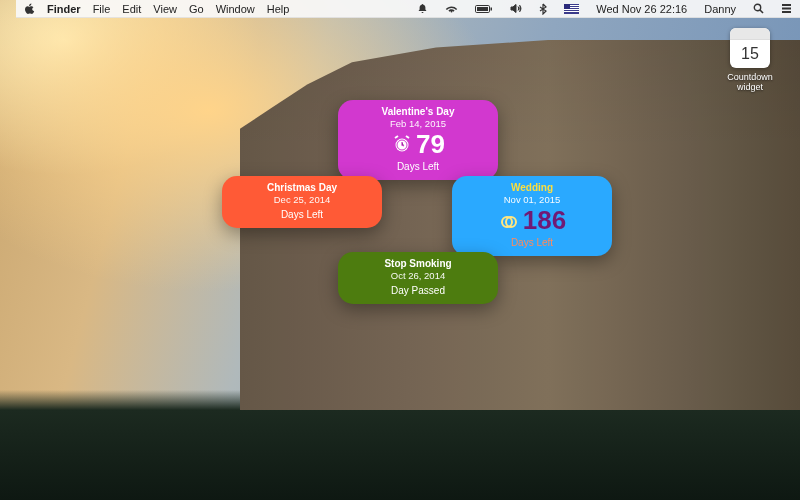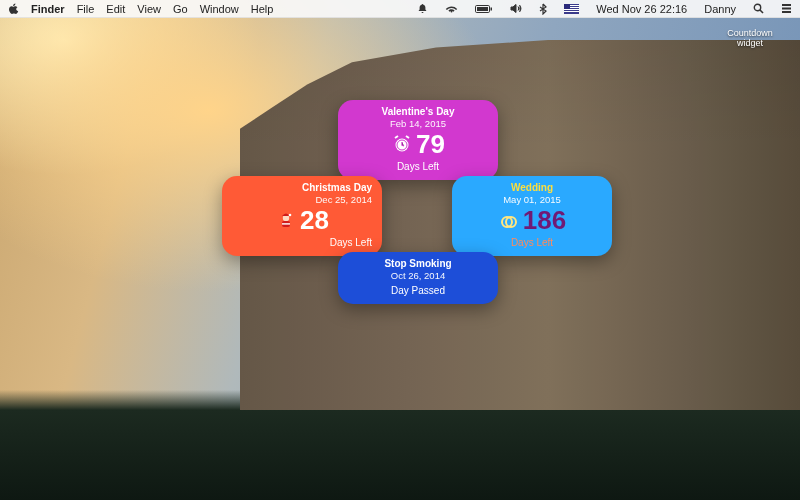--- a/index.html
+++ b/index.html
@@ -20,21 +20,21 @@
     top: 8%; left: 30%; right: 0; bottom: 18%;
     background:
       linear-gradient(180deg, rgba(0,0,0,0.05) 0%, rgba(0,0,0,0) 30%),
       linear-gradient(90deg, #6b5c4c 0%, #7a6a58 30%, #87765f 55%, #6f6250 80%, #5c503f 100%);
     clip-path: polygon(0% 24%, 6% 18%, 12% 12%, 20% 6%, 35% 2%, 55% 0%, 100% 0%, 100% 100%, 0% 100%);
     filter: brightness(0.95) contrast(1.02);
   }
 
   
   .menubar {
-    position: absolute; top: 0; left: 0; right: 0; height: 18px;
+    position: absolute; top: 0; left: 16px; right: 0; height: 18px;
     background: rgba(248,248,248,0.92);
     border-bottom: 1px solid rgba(0,0,0,0.08);
     display: flex; align-items: center;
     font-size: 11px; color: #222;
     padding: 0 8px;
     z-index: 50;
   }
   .menubar .left { display: flex; align-items: center; gap: 12px; }
   .menubar .left .app { font-weight: 600; }
   .menubar .right { margin-left: auto; display: flex; align-items: center; gap: 17px; }
@@ -75,26 +75,26 @@
   .widget .title { font-size: 10px; font-weight: 600; margin-bottom: 1px; white-space: nowrap; }
   .widget .date  { font-size: 9.5px; opacity: 0.95; margin-bottom: 2px; }
   .widget .row   { display: flex; align-items: center; justify-content: center; gap: 3px; }
   .widget .count { font-size: 26px; font-weight: 700; line-height: 1; }
   .widget .sub   { font-size: 10px; margin-top: 4px; }
   .widget .wicon { width: 22px; height: 22px; display: flex; align-items: center; justify-content: center; }
   .widget .wicon svg { width: 20px; height: 20px; }
 
   
   .w-valentine { top: 100px; left: 338px; width: 160px; background: #d238cf; }
-  .w-christmas { top: 176px; left: 222px; width: 160px; background: #ff5a36; text-align: right; }
+  .w-christmas { top: 176px; left: 222px; width: 160px; background: #ff5a36; }
   .w-wedding   { top: 176px; left: 452px; width: 160px; background: #2aa9ff; }
   .w-wedding .count { color: #701a75; }
   .w-wedding .title { color: #ffde3b; }
   .w-wedding .sub   { color: #ff8a5c; }
-  .w-smoking   { top: 252px; left: 338px; width: 160px; background: #1d4ed8; }
+  .w-smoking   { top: 252px; left: 338px; width: 160px; background: #4d7c0f; }
 </style>
 </head>
 <body>
 
 <div class="wallpaper"></div>
 <div class="cliff"></div>
 
 <div class="menubar">
   <div class="left">
     <span class="icon">
@@ -161,20 +161,24 @@
       <svg width="11" height="11" viewBox="0 0 11 11">
           <rect x="1" y="1" width="9" height="2" fill="#333"></rect>
           <rect x="1" y="4.5" width="9" height="2" fill="#333"></rect>
           <rect x="1" y="8" width="9" height="2" fill="#333"></rect>
         </svg>
     </span>
   </div>
 </div>
 
 <div class="desktop-icon">
+  <div class="tile">
+    <div class="head"></div>
+    <div class="day">15</div>
+  </div>
   <div>Countdown widget</div>
 </div>
 
 <div class="widget w-valentine">
   <div class="title">Valentine's Day</div>
   <div class="date">Feb 14, 2015</div>
   <div class="row">
     <span class="wicon">
       <svg viewBox="0 0 20 20">
           <circle cx="10" cy="11" r="6.5" fill="#fff"></circle>
@@ -184,38 +188,26 @@
         </svg>
     </span>
     <span class="count">79</span>
   </div>
   <div class="sub">Days Left</div>
 </div>
 
 <div class="widget w-christmas">
   <div class="title">Christmas Day</div>
   <div class="date">Dec 25, 2014</div>
-  <div class="row">
-    <span class="wicon">
-      <svg viewBox="0 0 20 20">
-          <circle cx="10" cy="8" r="3.2" fill="#ffd9c2"></circle>
-          <path d="M6 6 Q10 1 14 6" fill="#d01c1c"></path>
-          <circle cx="14" cy="5" r="1.3" fill="#fff"></circle>
-          <rect x="6" y="11" width="8" height="6" rx="2" fill="#d01c1c"></rect>
-          <rect x="6" y="13.2" width="8" height="1.4" fill="#fff"></rect>
-        </svg>
-    </span>
-    <span class="count">28</span>
-  </div>
   <div class="sub">Days Left</div>
 </div>
 
 <div class="widget w-wedding">
   <div class="title">Wedding</div>
-  <div class="date">May 01, 2015</div>
+  <div class="date">Nov 01, 2015</div>
   <div class="row">
     <span class="wicon">
       <svg viewBox="0 0 20 20">
           <circle cx="8" cy="12" r="5" fill="none" stroke="#ffe680" stroke-width="2"></circle>
           <circle cx="12" cy="12" r="5" fill="none" stroke="#ffe680" stroke-width="2"></circle>
         </svg>
     </span>
     <span class="count">186</span>
   </div>
   <div class="sub">Days Left</div>

